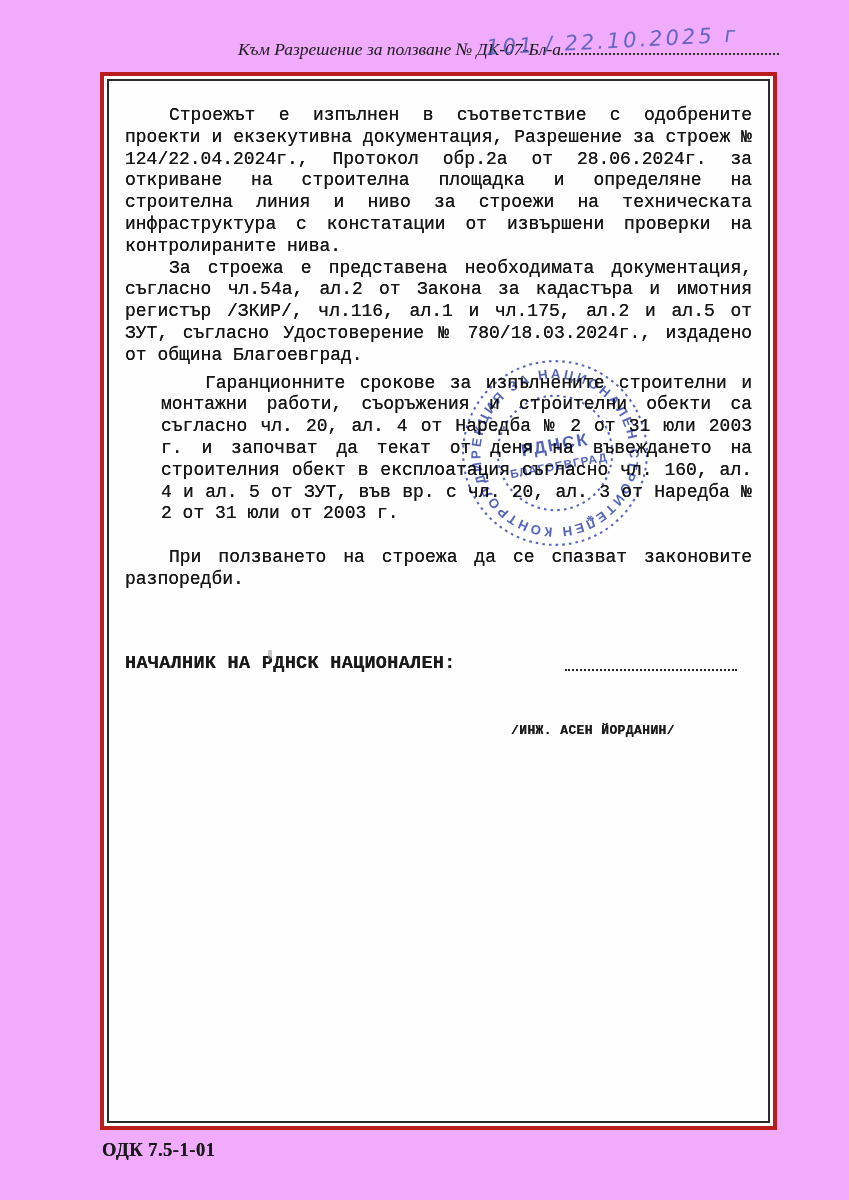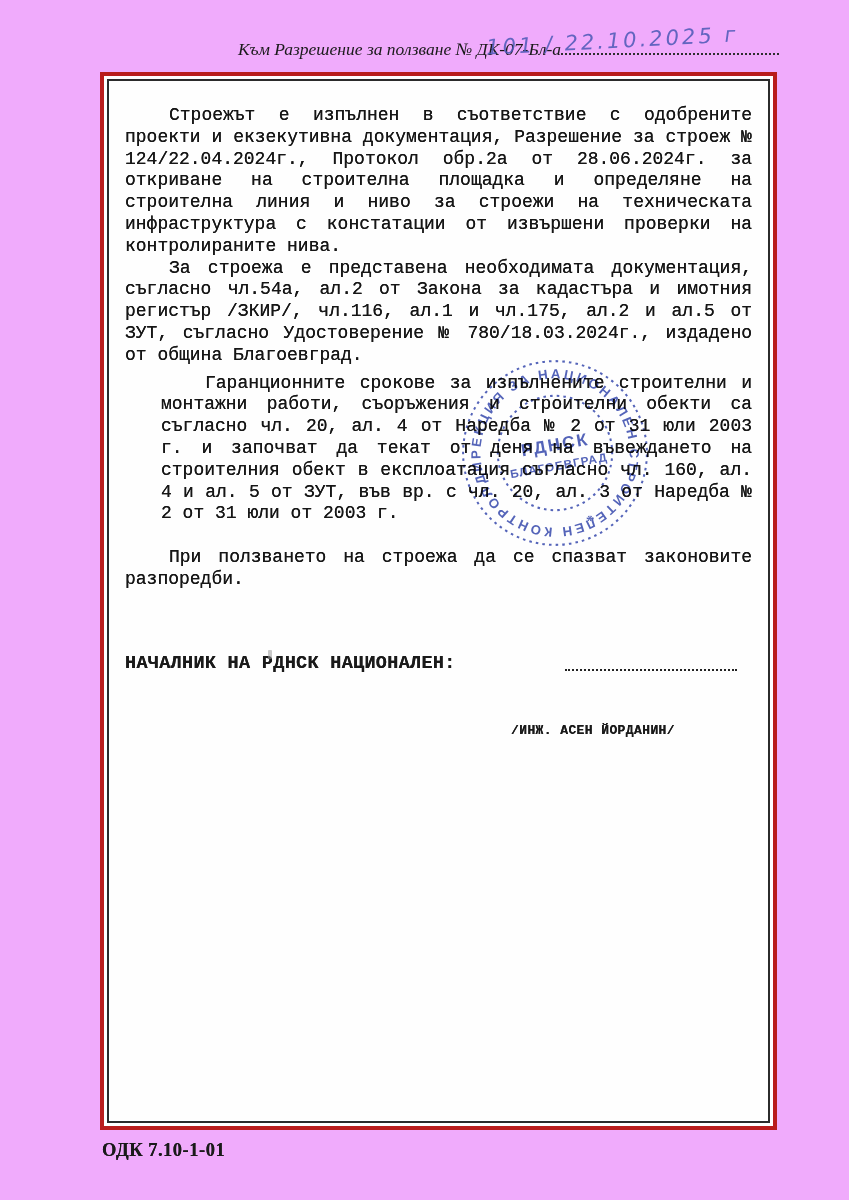--- a/index.html
+++ b/index.html
@@ -139,15 +139,15 @@
       <text class="star" x="95" y="174" text-anchor="middle">*</text>
       <g transform="rotate(18 95 100)">
         <text class="center-1" x="95" y="93" text-anchor="middle">РДНСК</text>
         <text class="center-2" x="95" y="112" text-anchor="middle">БЛАГОЕВГРАД</text>
       </g>
     </svg>
   </div>
 
   <div class="artifact"></div>
 
-  <div class="footer-code">ОДК 7.10-1-01</div>
+  <div class="footer-code">ОДК 7.5-1-01</div>
 
 </div>
 
 </body></html>

